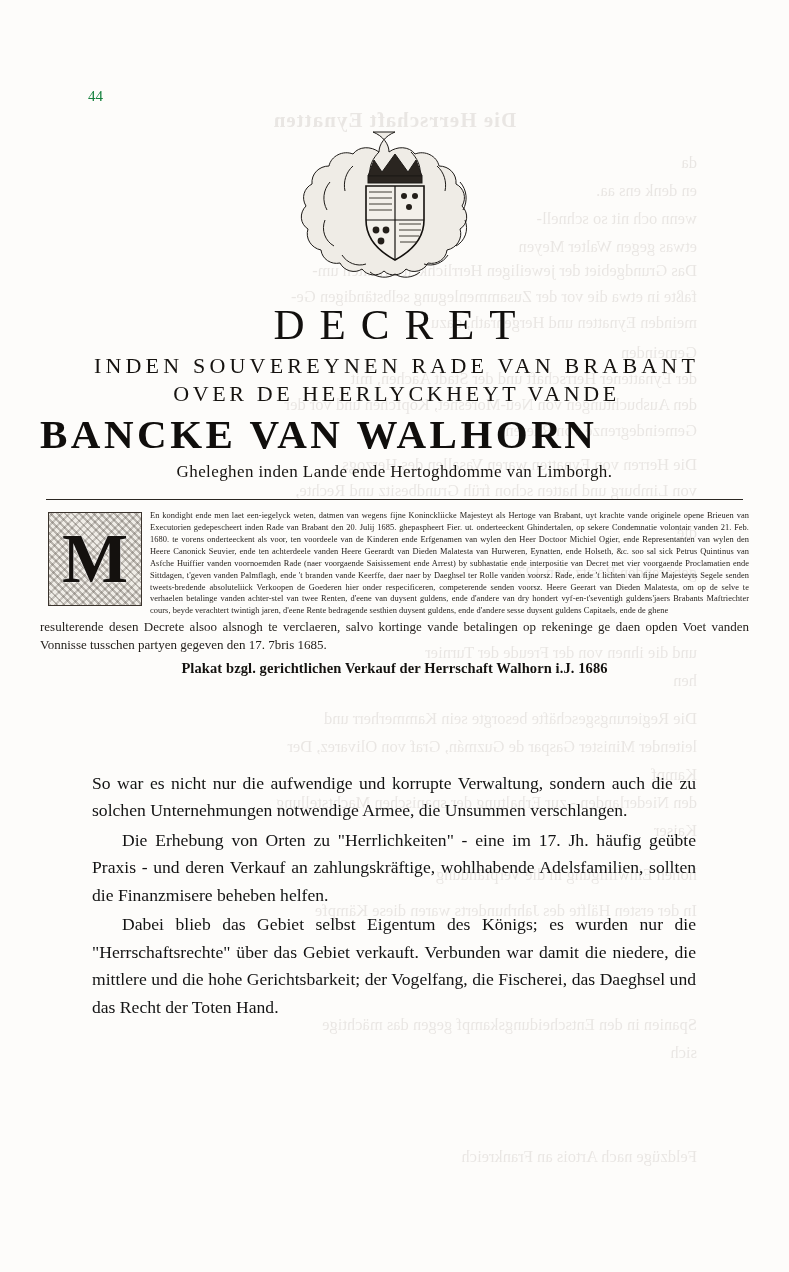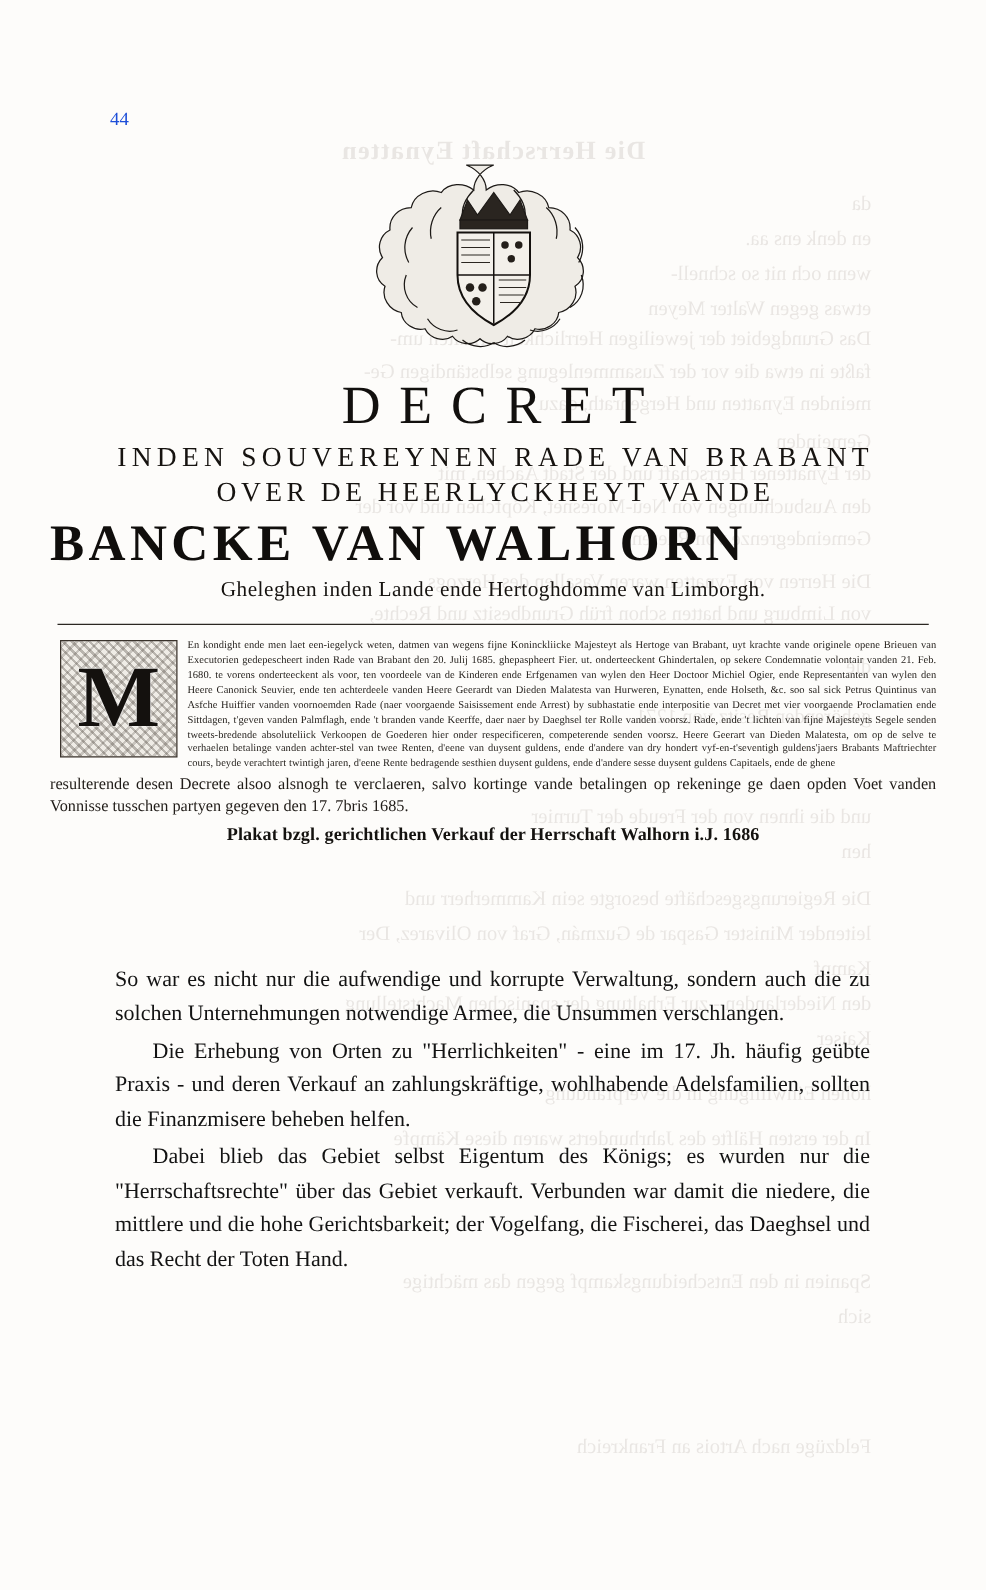--- a/index.html
+++ b/index.html
@@ -53,21 +53,21 @@
     line-height: 1.62;
     text-align: justify;
   }
 
   .folio {
     position: absolute;
     top: 88px;
     left: 88px;
     font-size: 15px;
     font-family: "Liberation Serif", serif;
-    color: #1d4ed8;
+    color: #15803d;
   }
 
   
   .facsimile {
     position: absolute;
     top: 120px;
     left: 40px;
     width: 709px;
     color: #161310;
   }

